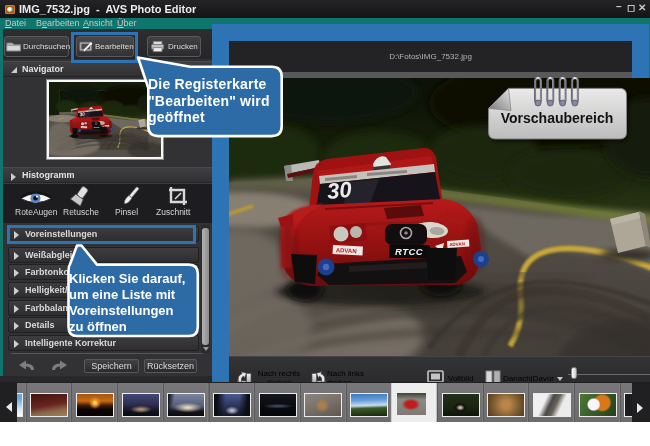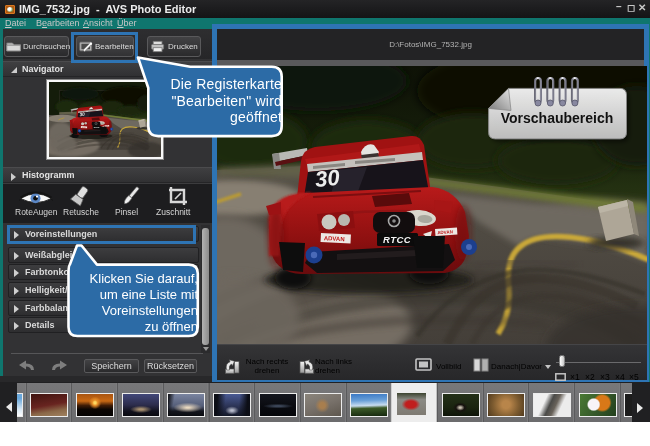--- a/index.html
+++ b/index.html
@@ -20,36 +20,36 @@
 .phead .tri{position:absolute;left:8px;top:5px;width:0;height:0}
 .phead .txt{position:absolute;left:19px;top:2px}
 #navthumb{left:43px;top:20px;width:118px;height:81px;background:#f8f8f8;border:1px solid #8a8a8a;padding:2px}
 #toolsarea{left:0;top:124px;width:209px;height:40px;background:#1d1d1f;border-top:1px solid #3c3c3e}
 .tlabel{position:absolute;top:148px;font-size:8.5px;color:#d6d6d6}
 .prow{position:absolute;left:5px;width:191px;height:16px;background:linear-gradient(#3d3d3f,#2e2e30);border:1px solid #202022;border-radius:2px;color:#dadada;font-size:9px;font-weight:bold}
 .prow .tri{position:absolute;left:5px;top:4px;width:0;height:0;border-left:5px solid #cfcfcf;border-top:4px solid transparent;border-bottom:4px solid transparent}
 .prow .txt{position:absolute;left:16px;top:2px}
 #sep{left:8px;top:294px;width:192px;height:1px;background:#565658}
 .pbtn{position:absolute;top:300px;height:14px;background:linear-gradient(#424244,#2a2a2c);border:1px solid #59595b;border-radius:2px;color:#dcdcdc;font-size:9px;text-align:center;line-height:12px}
-#preview{left:212px;top:24px;width:437px;height:358px;background:#2e74b4;padding:5px}
+#preview{left:212px;top:24px;width:437px;height:358px;background:#2e74b4;padding:17px}
 #pinner{position:relative;width:100%;height:100%;background:#232325}
 #ppath{position:absolute;left:0;top:0;width:100%;height:31px;color:#b4b4b4;font-size:8px;text-align:center;line-height:32px}
 #pgray{position:absolute;left:0;top:31px;width:100%;height:5.5px;background:#59595b}
 #photo{position:absolute;left:0;top:36.5px;width:430px;height:278px}
 #ptoolbar{position:absolute;left:0;top:314.5px;width:430px;height:36.5px;background:linear-gradient(#343436,#272729);border-top:1px solid #454547;color:#c8c8c8;font-size:9px}
 .pt{position:absolute;line-height:9.5px;font-size:9px}
 #strip{left:0;top:382px;width:650px;height:50px;background:#202022}
 #cells{position:absolute;left:17px;top:1px;width:615px;height:49.5px;background:#6a6a6c;overflow:hidden}
 .cell{position:absolute;top:0;width:45.7px;height:49.5px;background:linear-gradient(#78787a,#68686a);border-left:1px solid #5a5a5c;border-right:1px solid #7c7c7e}
 .thumb{position:absolute;left:3.5px;top:10px;width:38px;height:24px;border:1px solid #ececec}
 #bstrip{left:0;top:431.5px;width:650px;height:9.5px;background:#242427}
 #bstrip2{left:0;top:441px;width:650px;height:5px;background:#1a1a1c}
 #bscroll{left:160px;top:435px;width:199px;height:5px;background:linear-gradient(#a8a8a8,#8e8e8e);border-radius:2.5px}
 .hlrect{position:absolute;border:3.5px solid #2e74b4}
-.ctext{position:absolute;color:#fff;font-weight:normal;font-size:14px;text-align:right;line-height:16.5px;letter-spacing:0.2px}
+.ctext{position:absolute;color:#fff;font-weight:bold;font-size:14px;text-align:left;line-height:16.5px;letter-spacing:0.2px}
 </style></head>
 <body>
 <div id="win">
   <div id="titlebar" class="abs"></div>
   <div id="appicon" class="abs">
       <i></i>
     </div>
   <div id="title" class="abs">IMG_7532.jpg&nbsp; -&nbsp; AVS Photo Editor</div>
   <div class="abs winbtn" style="left:616px;top:1px">–</div>
   <div class="abs winbtn" style="left:627px;top:2px">◻</div>
@@ -147,20 +147,24 @@
         <span class="tri"></span>
         <span class="txt">Helligkeit/Kontrast</span>
       </div>
     <div class="prow" style="top:240.5px">
         <span class="tri"></span>
         <span class="txt">Farbbalance</span>
       </div>
     <div class="prow" style="top:258px">
         <span class="tri"></span>
         <span class="txt">Details</span>
+      </div>
+    <div class="prow" style="top:276px">
+        <span class="tri"></span>
+        <span class="txt">Intelligente Korrektur</span>
       </div>
     <div class="abs" style="left:198px;top:166px;width:9px;height:128px;background:#2b2b2d"></div>
     <div class="abs" style="left:199px;top:169px;width:7px;height:117px;background:linear-gradient(90deg,#b2b2b2,#8a8a8a);border-radius:3px"></div>
     <div class="abs" style="left:199.5px;top:288px;width:0;height:0;border-top:4px solid #999;border-left:3px solid transparent;border-right:3px solid transparent"></div>
     <div id="sep" class="abs"></div>
     <svg class="abs" style="left:14px;top:301px" width="52" height="12" viewBox="0 0 52 12">
       <path d="M17 10 Q17 3.5 9 3.5 L9 0.5 L2 5 L9 9.5 L9 6.5 Q13.5 6.5 14 10 Z" fill="#7e7e7e"></path>
       <path d="M35 10 Q35 3.5 43 3.5 L43 0.5 L50 5 L43 9.5 L43 6.5 Q38.5 6.5 38 10 Z" fill="#7e7e7e"></path>
     </svg>
     <div class="pbtn abs" style="left:81px;width:55px">Speichern</div>

